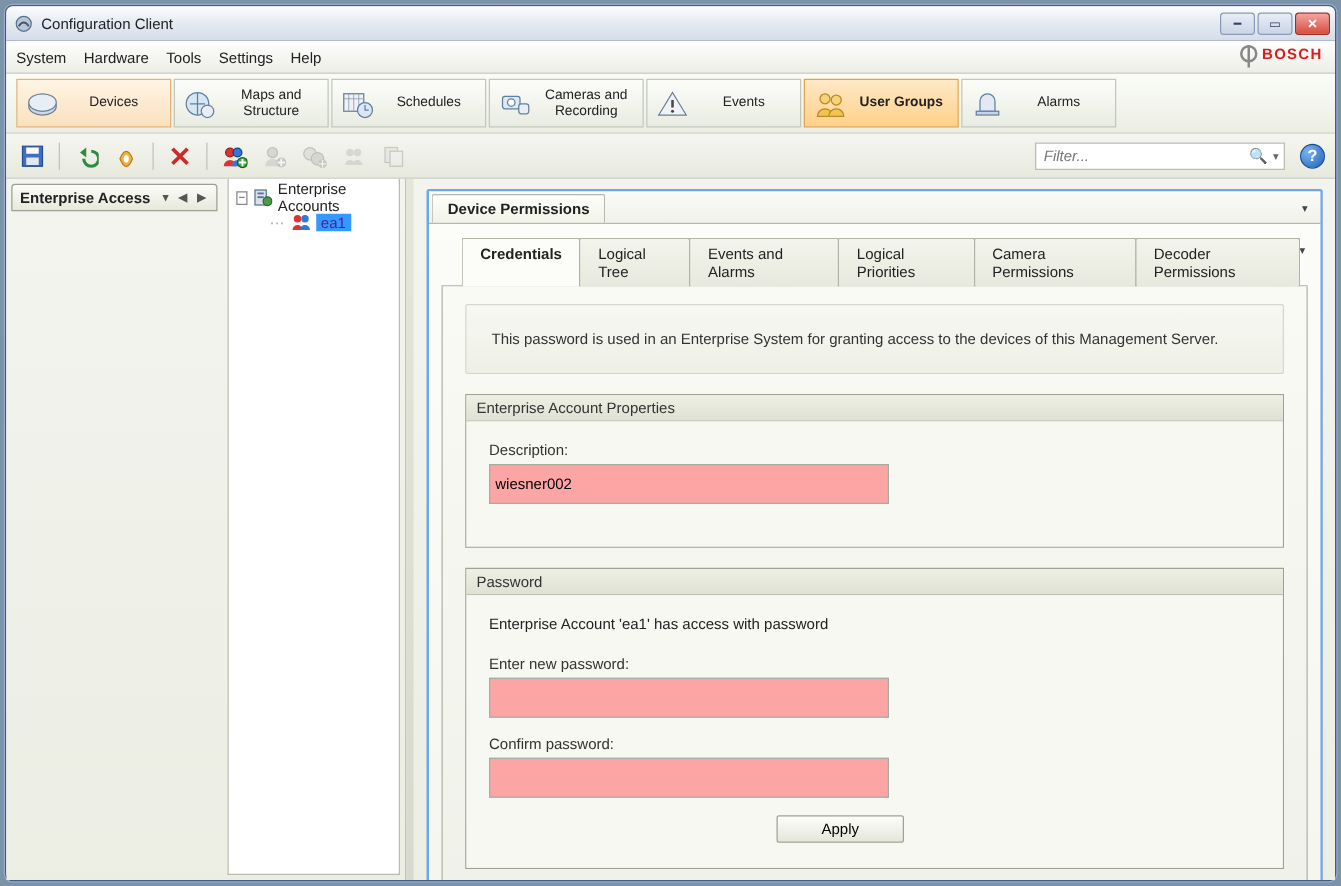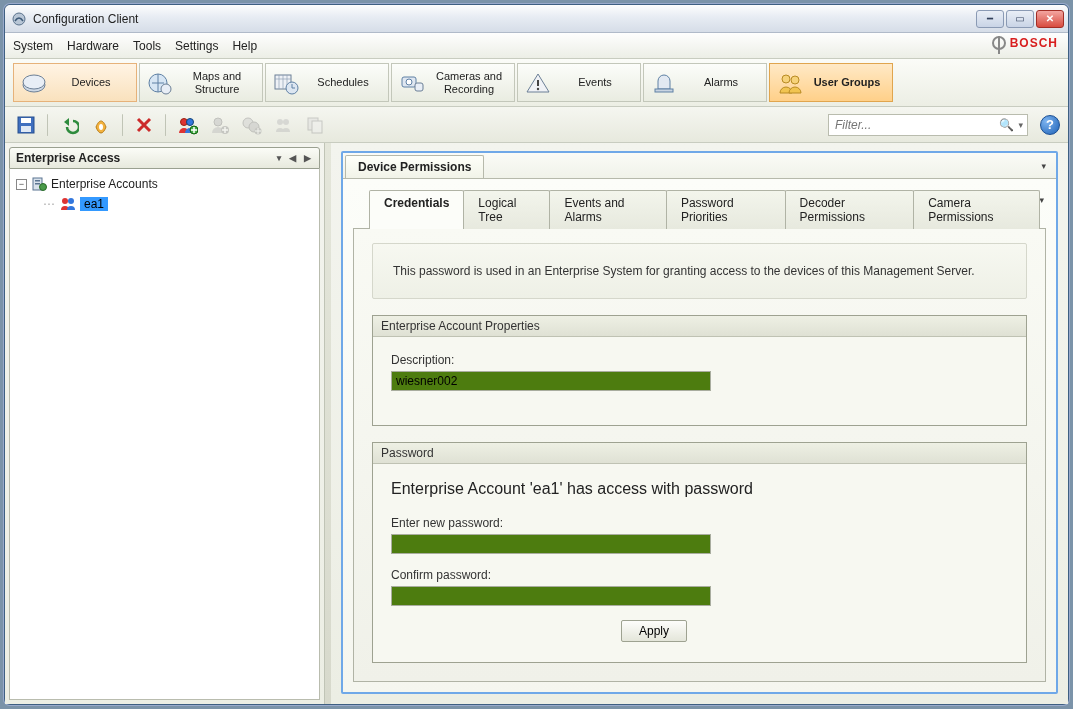--- a/index.html
+++ b/index.html
@@ -100,40 +100,40 @@
     width:20px;height:20px;border-radius:50%;
     background:radial-gradient(circle at 30% 30%,#7db4f0,#1e62b7);
     color:#fff;font-weight:bold;display:flex;align-items:center;justify-content:center;
     border:1px solid #1a4e93;margin-left:6px;font-size:13px;
   }
   .body { flex:1; display:flex; overflow:hidden; }
   .sidepane {
     width:320px; min-width:320px;
     background: linear-gradient(#f3f4ee,#eceee4);
     border-right:1px solid #c0c4b6;
-    display:flex;flex-direction:column;
+    display:flex;flex-direction:row;
   }
   .paneheader {
     height:22px;border:1px solid #9aa090;border-radius:3px 3px 0 0;
     margin:4px 4px 0 4px;
     background:linear-gradient(#fbfcf7,#e7e9dd);
     display:flex;align-items:center;padding:0 6px;font-weight:bold;
     gap:4px;
   }
   .paneheader .phspacer{flex:1;}
   .phicon{font-size:9px;color:#555;padding:0 2px;cursor:default;}
   .tree {
     flex:1; margin:0 4px 4px 4px;
     background:#fff;border:1px solid #b9bcae;border-top:0;
     padding:6px;overflow:auto;
   }
   .treerow{display:flex;align-items:center;gap:4px;height:18px;}
   .treerow .exp{width:11px;height:11px;border:1px solid #888;font-size:9px;line-height:9px;text-align:center;color:#444;}
   .treerow.child{margin-left:22px;margin-top:2px;}
-  .treerow .sel{background:#3399ff;color:#000000;padding:0 4px;}
+  .treerow .sel{background:#3399ff;color:#4c1d95;padding:0 4px;}
   .dots{color:#aaa;margin-left:5px;margin-right:2px;letter-spacing:-1px;}
   .mainpane {
     flex:1;
     background:linear-gradient(#f3f4ee,#eceee4);
     display:flex;flex-direction:column; padding:8px 10px 10px 10px;
     overflow:auto;
   }
   .devperm {
     border:2px solid #6fa8e8;
     border-radius:2px;
@@ -177,26 +177,26 @@
     border:1px solid #9ea291;
   }
   .group-head{
     background:linear-gradient(#eef0e4,#dfe1d4);
     padding:3px 8px;border-bottom:1px solid #bfc2b3;font-size:12px;color:#333;
   }
   .group-body{padding:16px 18px 20px 18px;background:#f7f8f1;}
   .field{display:flex;flex-direction:column;gap:4px;margin-bottom:14px;}
   .field label{font-size:12px;color:#333;}
   .field input{
-    width:320px;height:20px;border:1px solid #a9ad9f;padding:1px 4px;font-size:12px;
-    background:#4d7c0f;
-  }
-  .accessline{margin-bottom:18px;font-size:16px;}
+    width:320px;height:32px;border:1px solid #a9ad9f;padding:1px 4px;font-size:12px;
+    background:#fca5a5;
+  }
+  .accessline{margin-bottom:18px;font-size:12px;}
   .applybtn{
-    width:66px;height:22px;margin-left:230px;
+    width:102px;height:22px;margin-left:230px;
     background:linear-gradient(#fdfdfb,#e4e6da);
     border:1px solid #9ea291;border-radius:2px;font-size:12px;
   }
   .splitter{width:6px;cursor:col-resize;background:linear-gradient(#e4e6da,#d7d9cc);}
   svg{display:block;}
 </style>
 </head>
 <body>
 
 <div class="window">
@@ -273,39 +273,39 @@
     <div class="navitem">
       <span class="navicon">
         <svg width="28" height="24">
             <path d="M14 3 L25 21 H3 Z" fill="#f0f2f6" stroke="#6b7f96"></path>
             <line x1="14" y1="9" x2="14" y2="15" stroke="#444" stroke-width="2"></line>
             <circle cx="14" cy="18" r="1.2" fill="#444"></circle>
           </svg>
       </span>
       <span class="navlabel">Events</span>
     </div>
-    <div class="navitem">
-      <span class="navicon">
-        <svg width="28" height="24">
-            <path d="M8 18 V10 a6 6 0 0 1 12 0 V18 Z" fill="#e2e9f2" stroke="#5e80a4"></path>
-            <rect x="5" y="18" width="18" height="3" fill="#c9d4e2" stroke="#5e80a4"></rect>
-          </svg>
-      </span>
-      <span class="navlabel">Alarms</span>
-    </div>
     <div class="navitem active">
       <span class="navicon">
         <svg width="28" height="24">
             <circle cx="10" cy="8" r="4" fill="#f6d27a" stroke="#b88b24"></circle>
             <circle cx="19" cy="9" r="4" fill="#f6d27a" stroke="#b88b24"></circle>
             <path d="M4 22 a6 6 0 0 1 12 0Z" fill="#f1c451" stroke="#b88b24"></path>
             <path d="M13 22 a6 6 0 0 1 12 0Z" fill="#f1c451" stroke="#b88b24"></path>
           </svg>
       </span>
       <span class="navlabel" style="font-weight:bold">User Groups</span>
+    </div>
+    <div class="navitem">
+      <span class="navicon">
+        <svg width="28" height="24">
+            <path d="M8 18 V10 a6 6 0 0 1 12 0 V18 Z" fill="#e2e9f2" stroke="#5e80a4"></path>
+            <rect x="5" y="18" width="18" height="3" fill="#c9d4e2" stroke="#5e80a4"></rect>
+          </svg>
+      </span>
+      <span class="navlabel">Alarms</span>
     </div>
   </div>
 
   <div class="toolbar">
     <div class="tbtn">
         <svg width="20" height="20">
           <rect x="2" y="2" width="16" height="16" fill="#3f6fbf" stroke="#274e8d"></rect>
           <rect x="5" y="3" width="10" height="5" fill="#fff"></rect>
           <rect x="5" y="11" width="10" height="6" fill="#dfe8f4"></rect>
         </svg>
@@ -423,23 +423,23 @@
       <div class="devperm">
         <div class="devperm-head">
           <span class="dptab">Device Permissions</span>
           <span class="dropicon">▾</span>
         </div>
         <div class="devperm-body">
           <div class="tabstrip">
             <div class="tab active">Credentials</div>
             <div class="tab">Logical Tree</div>
             <div class="tab">Events and Alarms</div>
-            <div class="tab">Password Priorities</div>
+            <div class="tab">Logical Priorities</div>
+            <div class="tab">Camera Permissions</div>
             <div class="tab">Decoder Permissions</div>
-            <div class="tab">Camera Permissions</div>
             <div style="flex:1;border-bottom:1px solid #b0b3a5;position:relative;top:1px"></div>
             <span class="dropicon" style="margin:6px 2px 0 0">▾</span>
           </div>
           <div class="tabcontent">
 
             <div class="infobox">
               <div>This password is used in an Enterprise System for granting access to the devices of this Management Server.</div>
             </div>
 
             <div class="group">

